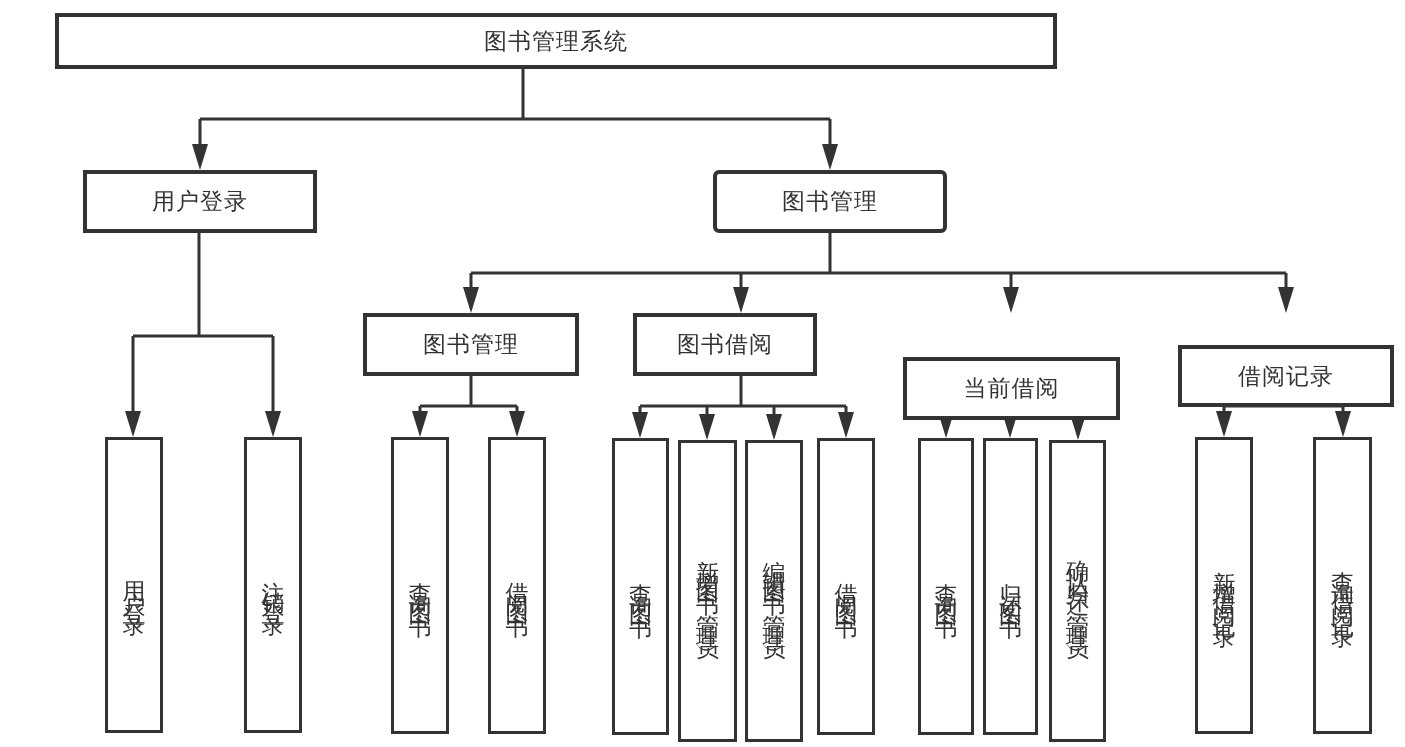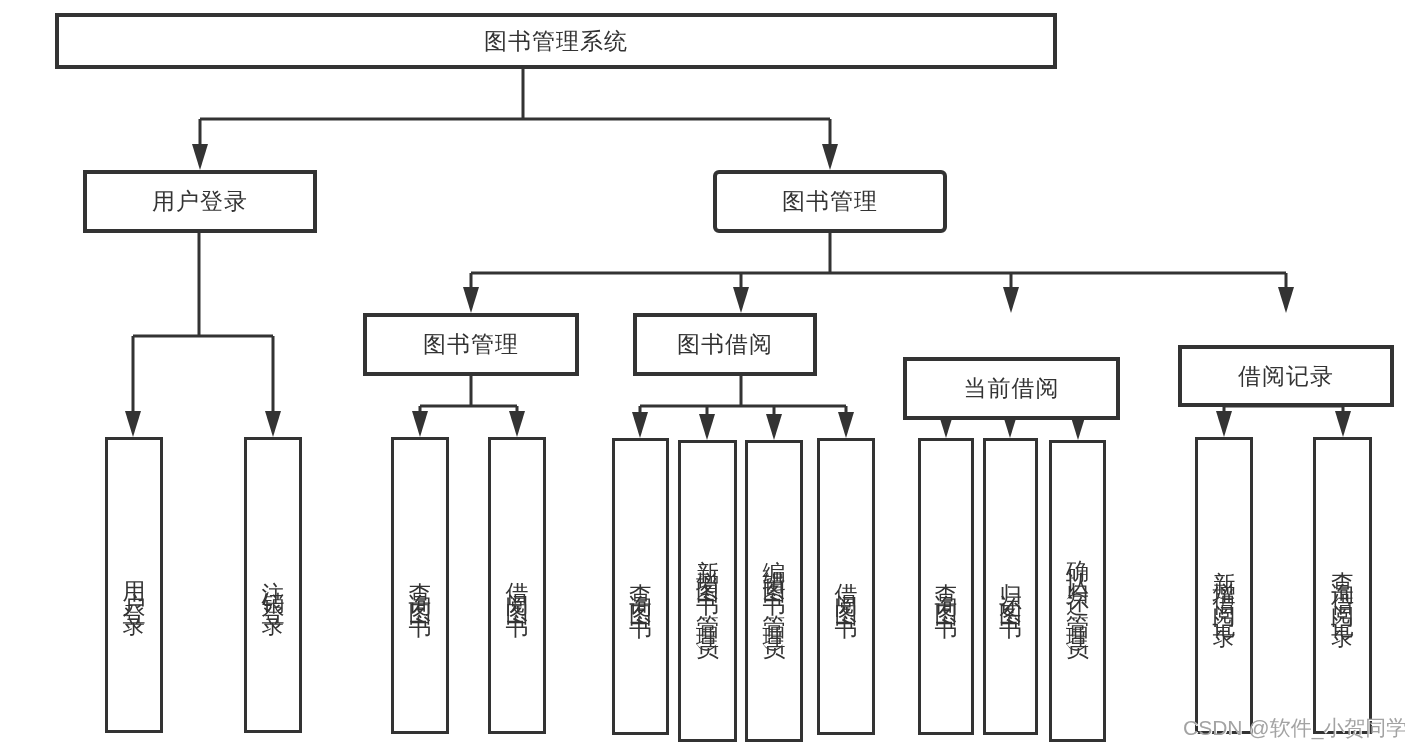--- a/index.html
+++ b/index.html
@@ -164,15 +164,14 @@
     <span class="vtext">确认归还（管理员）</span>
   </div>
 
   <div class="node leaf" style="left:1195px; top:437px; width:58px; height:297px;">
     <span class="vtext">新增借阅记录</span>
   </div>
   <div class="node leaf" style="left:1313px; top:437px; width:59px; height:297px;">
     <span class="vtext">查询借阅记录</span>
   </div>
 
-  <div class="watermark">CSDN @软件_小贺同学</div>
 
 </div>
 
 </body></html>

